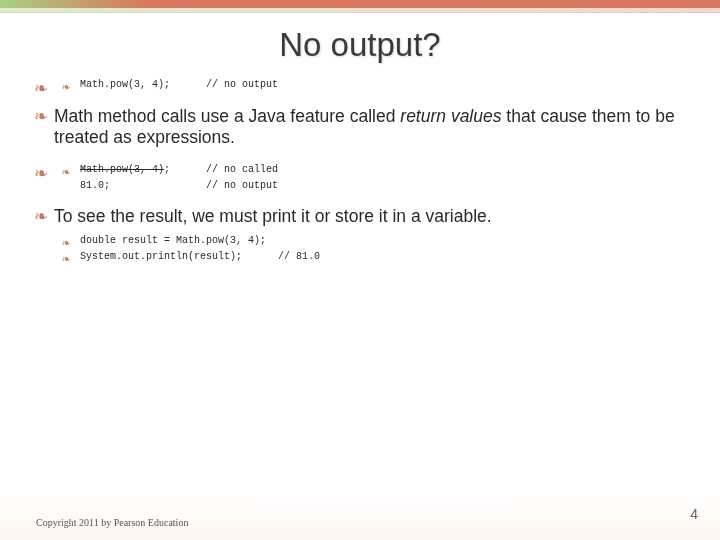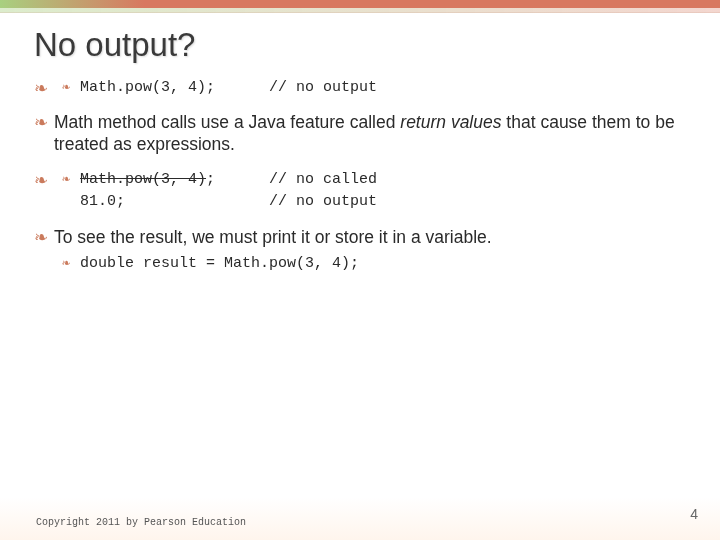--- a/index.html
+++ b/index.html
@@ -23,20 +23,21 @@
     position: absolute;
     left: 0; right: 0; top: 8px;
     height: 4px;
     background: linear-gradient(to right, rgba(168,208,128,0.4), rgba(216,120,96,0.3));
     border-bottom: 1px solid rgba(200,150,130,0.2);
   }
   .slide {
     padding: 18px 34px 0 34px;
   }
   h1.title {
+    text-align: center;
     font-family: Verdana, Geneva, sans-serif;
     font-weight: normal;
     font-size: 33px;
     color: #3a3a3a;
     margin: 0 0 14px 0;
     text-shadow: 1px 1px 2px rgba(0,0,0,0.15);
   }
   ul.body {
     list-style: none;
     padding: 0;
@@ -55,21 +56,21 @@
     position: absolute;
     left: 0;
     top: 0;
     color: #ca7a5c;
     font-size: 17px;
   }
   ul.sub {
     list-style: none;
     padding: 0;
     margin: 6px 0 0 8px;
-    font-size: 15px;
+    font-size: 10px;
     font-family: Consolas, "Courier New", monospace;
     color: #2a2a2a;
   }
   ul.sub > li {
     position: relative;
     padding-left: 18px;
     margin: 0 0 2px 0;
     white-space: pre;
     line-height: 1.35;
   }
@@ -87,21 +88,21 @@
   .mono { font-family: Consolas, "Courier New", monospace; }
   .kw { font-weight: normal; }
   em.it { font-style: italic; }
   .strike { text-decoration: line-through; }
   .copyright {
     position: absolute;
     left: 36px;
     bottom: 12px;
     font-size: 10px;
     color: #555;
-    font-family: Liberation Mono, monospace;
+    font-family: Liberation Serif, serif;
   }
   .pagenum {
     position: absolute;
     right: 22px;
     bottom: 18px;
     font-size: 14px;
     color: #666;
     font-family: Verdana, sans-serif;
   }
 </style>
@@ -130,20 +131,21 @@
       <ul class="sub">
         <li><span class="mono"><span class="strike">Math.pow(3, 4)</span><span>;      // no called</span></span></li>
         <li class="nobullet"><span class="mono">81.0;                // no output</span></li>
       </ul>
     </li>
 
     <li>
       <span>To see the result, we must print it or store it in a variable.</span>
       <ul class="sub">
         <li><span class="mono"><span class="kw">double result = </span><span>Math.pow(3, 4);</span></span></li>
+        <li><span class="mono"><span>System.out.println(</span><span class="kw">result</span><span>);      // 81.0</span></span></li>
       </ul>
     </li>
 
   </ul>
 
 </div>
 
 <div class="copyright">Copyright 2011 by Pearson Education</div>
 <div class="pagenum">4</div>
 

